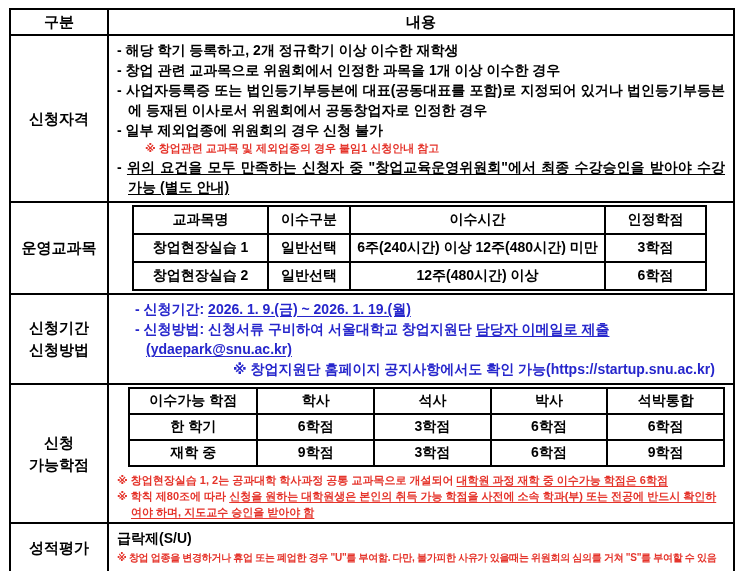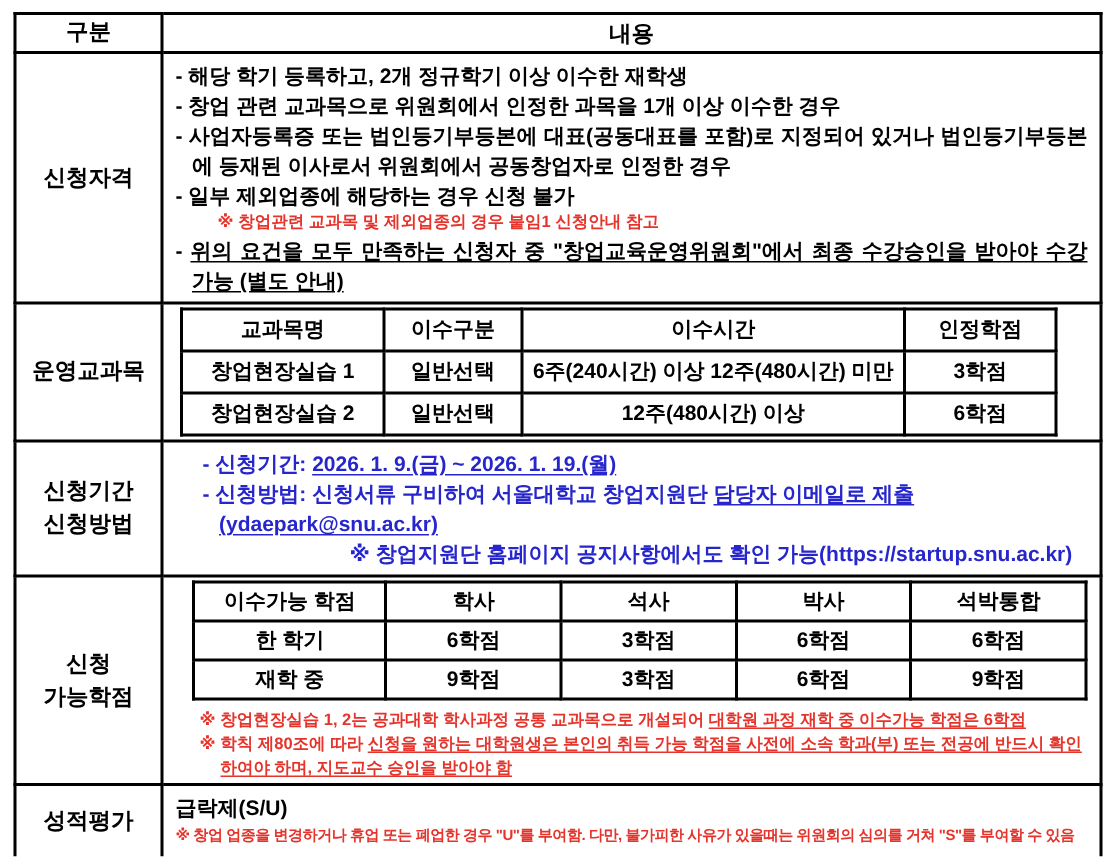--- a/index.html
+++ b/index.html
@@ -27,21 +27,21 @@
     box-sizing:border-box;
   }
   td.cat{
     width:98px;text-align:center;font-size:15px;line-height:22px;padding:0 2px;
   }
   td.content{
     width:628px;padding:4px 8px;font-size:14px;
   }
   tr.r-head td{height:26px;text-align:center;font-size:15px;padding:0;}
   tr.r-elig  td.content{height:160px;line-height:20px;}
-  tr.r-course td.content{height:92px;padding:2px 0;}
+  tr.r-course td.content{height:92px;padding:2px 12px;}
   tr.r-period td.content{height:62px;line-height:20px;padding-left:26px;}
   tr.r-credit td.content{height:118px;padding:2px 8px;vertical-align:top;}
   tr.r-grade td.content{height:50px;line-height:19px;}
 
   .bullet{padding-left:11px;text-indent:-11px;}
   .just{text-align:justify;}
   .u{text-decoration:underline;text-underline-offset:2px;}
   .red{color:var(--red);}
   .blue{color:var(--blue);}
   .small-red{font-size:11px;line-height:17px;}
@@ -50,47 +50,47 @@
 
   table.inner{
     border-collapse:collapse;margin-left:11px;table-layout:fixed;
   }
   table.inner td{
     border:2px solid var(--border);
     text-align:center;font-size:14px;padding:0 3px;box-sizing:border-box;
   }
   table.courses td{height:28px;}
   table.credits td{height:26px;}
-  .c-name{width:135px;}  .c-type{width:92px;}
+  .c-name{width:135px;}  .c-type{width:82px;}
   .c-hours{width:255px;} .c-cred{width:101px;}
   .k-label{width:130px;} .k-col{width:118px;}
 
   .credit-notes{margin-top:5px;}
-  .credit-note{padding-left:14px;text-indent:-14px;font-size:11px;line-height:16px;margin-left:16px;}
+  .credit-note{padding-left:14px;text-indent:-14px;font-size:11px;line-height:16px;}
   .grade-note{font-size:10px;letter-spacing:-0.3px;white-space:nowrap;overflow:hidden;}
 </style>
 </head>
 <body>
 
 <div class="page">
   <table class="main">
     <tbody>
 
       <tr class="r-head">
         <td class="cat">구분</td>
         <td>내용</td>
       </tr>
 
       <tr class="r-elig">
         <td class="cat">신청자격</td>
         <td class="content">
           <div class="bullet">- 해당 학기 등록하고, 2개 정규학기 이상 이수한 재학생</div>
           <div class="bullet">- 창업 관련 교과목으로 위원회에서 인정한 과목을 1개 이상 이수한 경우</div>
           <div class="bullet just">- 사업자등록증 또는 법인등기부등본에 대표(공동대표를 포함)로 지정되어 있거나 법인등기부등본에 등재된 이사로서 위원회에서 공동창업자로 인정한 경우</div>
-          <div class="bullet">- 일부 제외업종에 해당하는 경우 신청 불가</div>
+          <div class="bullet">- 일부 제외업종에 위원회의 경우 신청 불가</div>
           <div class="red small-red elig-note">※ 창업관련 교과목 및 제외업종의 경우 붙임1 신청안내 참고</div>
           <div class="bullet just">
             <span>- </span><span class="u">위의 요건을 모두 만족하는 신청자 중 "창업교육운영위원회"에서 최종 수강승인을 받아야 수강 가능 (별도 안내)</span>
           </div>
         </td>
       </tr>
 
       <tr class="r-course">
         <td class="cat">운영교과목</td>
         <td class="content">

